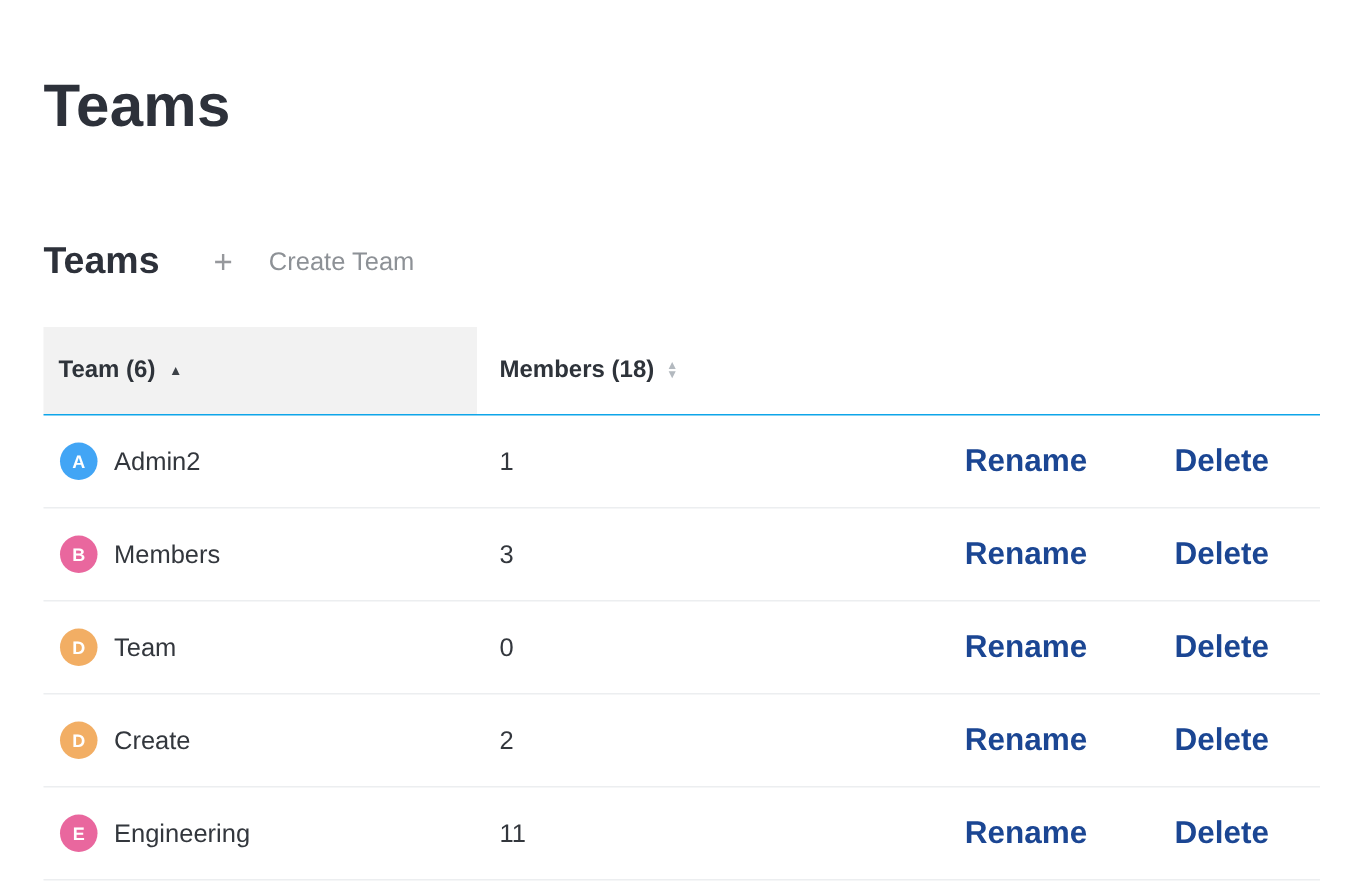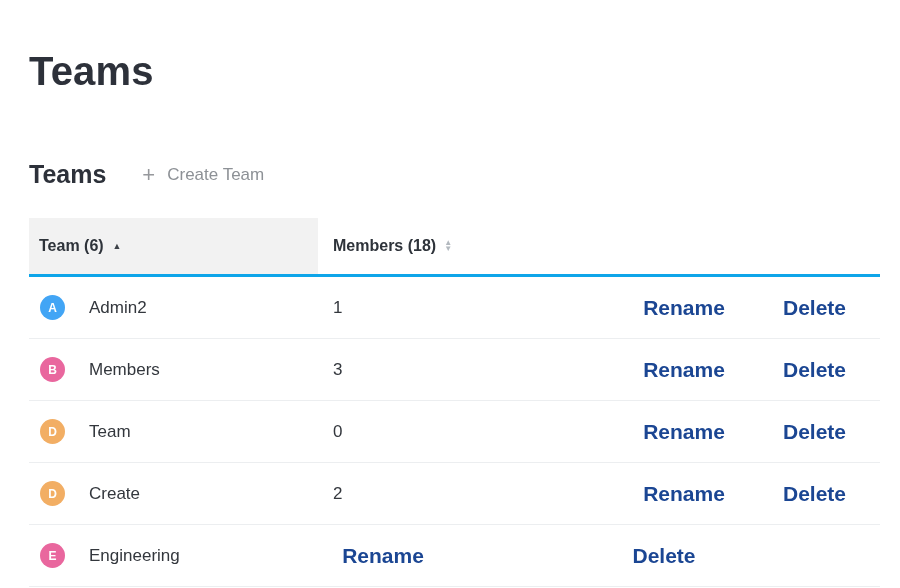--- a/index.html
+++ b/index.html
@@ -25,26 +25,26 @@
   }
   .create-team {
     display: flex; align-items: center; margin-left: 36px;
     cursor: pointer; background: none; border: none; padding: 0;
     font-family: inherit;
   }
   .plus-icon {
     font-size: 22px; font-weight: 400; color: #96989c; line-height: 20px;
   }
   .create-team-label {
-    margin-left: 12px; font-size: 17px; color: #8d9196;
+    margin-left: 24px; font-size: 17px; color: #8d9196;
   }
   .table {
     position: absolute; top: 218px; left: 29px; width: 851px;
   }
-  .thead { display: flex; height: 59px; border-bottom: 3px solid #0ea5e9; }
+  .thead { display: flex; height: 59px; border-bottom: 1px solid #0ea5e9; }
   .th {
     display: flex; align-items: center;
     font-size: 16px; font-weight: 700; color: #2e333a;
   }
   .th-team { width: 289px; background: #f2f2f2; padding-left: 10px; }
   .th-members { flex: 1; padding-left: 15px; }
   .sort-asc {
     margin-left: 9px; font-size: 9px; color: #3c4147; line-height: 9px;
   }
   .sort-both {
@@ -59,21 +59,21 @@
     width: 289px; padding-left: 11px;
     display: flex; align-items: center;
   }
   .avatar {
     width: 25px; height: 25px; border-radius: 50%;
     display: flex; align-items: center; justify-content: center;
     color: #ffffff; font-size: 12px; font-weight: 700;
     flex: 0 0 25px;
   }
   .team-name {
-    margin-left: 24px; font-size: 17px; color: #33373d;
+    margin-left: 11px; font-size: 17px; color: #33373d;
   }
   .cell-members {
     width: 301px; padding-left: 15px; font-size: 17px; color: #33373d;
   }
   .cell-action { width: 130px; text-align: center; }
   .cell-action:last-child { flex: 1; }
   .action-link {
     font-size: 21px; font-weight: 700; color: #1b4693;
     text-decoration: none; cursor: pointer; background: none; border: none;
     font-family: inherit; padding: 0;
@@ -179,20 +179,23 @@
     </div>
   </div>
 
   <div class="trow">
     <div class="cell-team">
       <span class="avatar" style="background: rgb(233, 103, 158);">
         <span>E</span>
       </span>
       <span class="team-name">Engineering</span>
     </div>
+    <div class="cell-members">
+      <span>11</span>
+    </div>
     <div class="cell-action">
       <button class="action-link">Rename</button>
     </div>
     <div class="cell-action">
       <button class="action-link">Delete</button>
     </div>
   </div>
 </div>
 </div>
 

